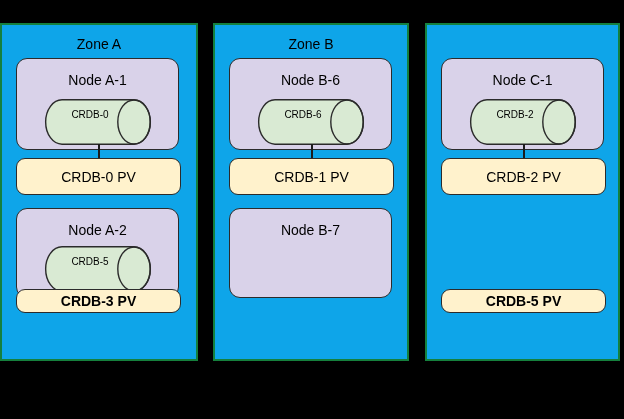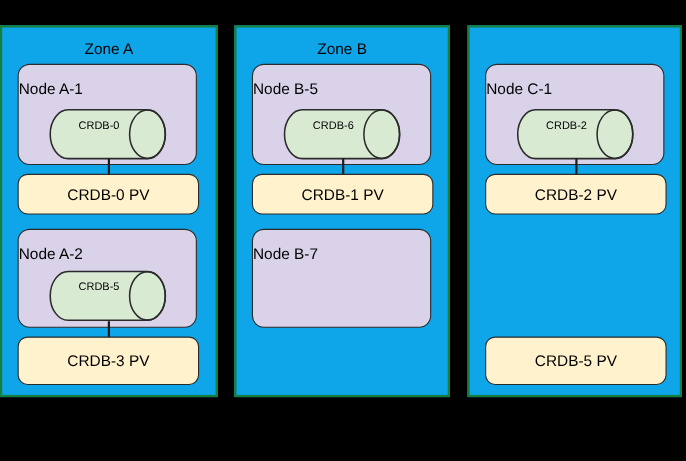--- a/index.html
+++ b/index.html
@@ -31,20 +31,21 @@
     background:#d9d2e9;
     border:1.5px solid #2b2b2b;
     border-radius:11px;
     box-sizing:border-box;
     left:14px;width:163px;
   }
   .node-1{top:33px;height:92px;}
   .node-2{top:183px;height:90px;}
   .node-label{
     position:absolute;top:13px;left:0;right:0;
+    text-align:center;
     font-size:14px;line-height:16px;
   }
   .pod{
     position:absolute;left:43px;width:106px;height:30px;
   }
   .pod-1{top:74px;}
   .pod-2{top:221px;}
   .pod svg{position:absolute;left:0;top:0;overflow:visible;}
   .pod-label{
     position:absolute;left:0;top:0;width:90px;height:100%;
@@ -59,21 +60,21 @@
   .pv{
     position:absolute;left:14px;width:165px;height:37px;
     background:#fff2cc;
     border:1.5px solid #2b2b2b;
     border-radius:9px;
     box-sizing:border-box;
     display:flex;align-items:center;justify-content:center;
     font-size:14px;
   }
   .pv-1{top:133px;}
-  .pv-2{top:281px;height:44px;}
+  .pv-2{top:264px;height:24px;font-weight:bold;}
 </style>
 </head>
 <body>
 
 <div class="zone" id="zone-a">
   <div class="zone-title">Zone A</div>
 
   <div class="node node-1">
     <div class="node-label">Node A-1</div>
   </div>
@@ -102,21 +103,21 @@
   <div class="connector connector-2"></div>
   <div class="pv pv-2">
     <span>CRDB-3 PV</span>
   </div>
 </div>
 
 <div class="zone" id="zone-b">
   <div class="zone-title">Zone B</div>
 
   <div class="node node-1">
-    <div class="node-label">Node B-5</div>
+    <div class="node-label">Node B-6</div>
   </div>
   <div class="pod pod-1">
     <svg width="106" height="46" viewBox="0 0 106 46">
       <path d="M 17 0.8 H 89 A 16.2 22 0 0 1 89 45.2 H 17 A 16.2 22 0 0 1 17 0.8 Z" fill="#d9ead3" stroke="#2b2b2b" stroke-width="1.4"></path>
       <ellipse cx="89" cy="23" rx="16.2" ry="22" fill="none" stroke="#2b2b2b" stroke-width="1.4"></ellipse>
     </svg>
     <div class="pod-label">CRDB-6</div>
   </div>
   <div class="connector connector-1"></div>
   <div class="pv pv-1">

